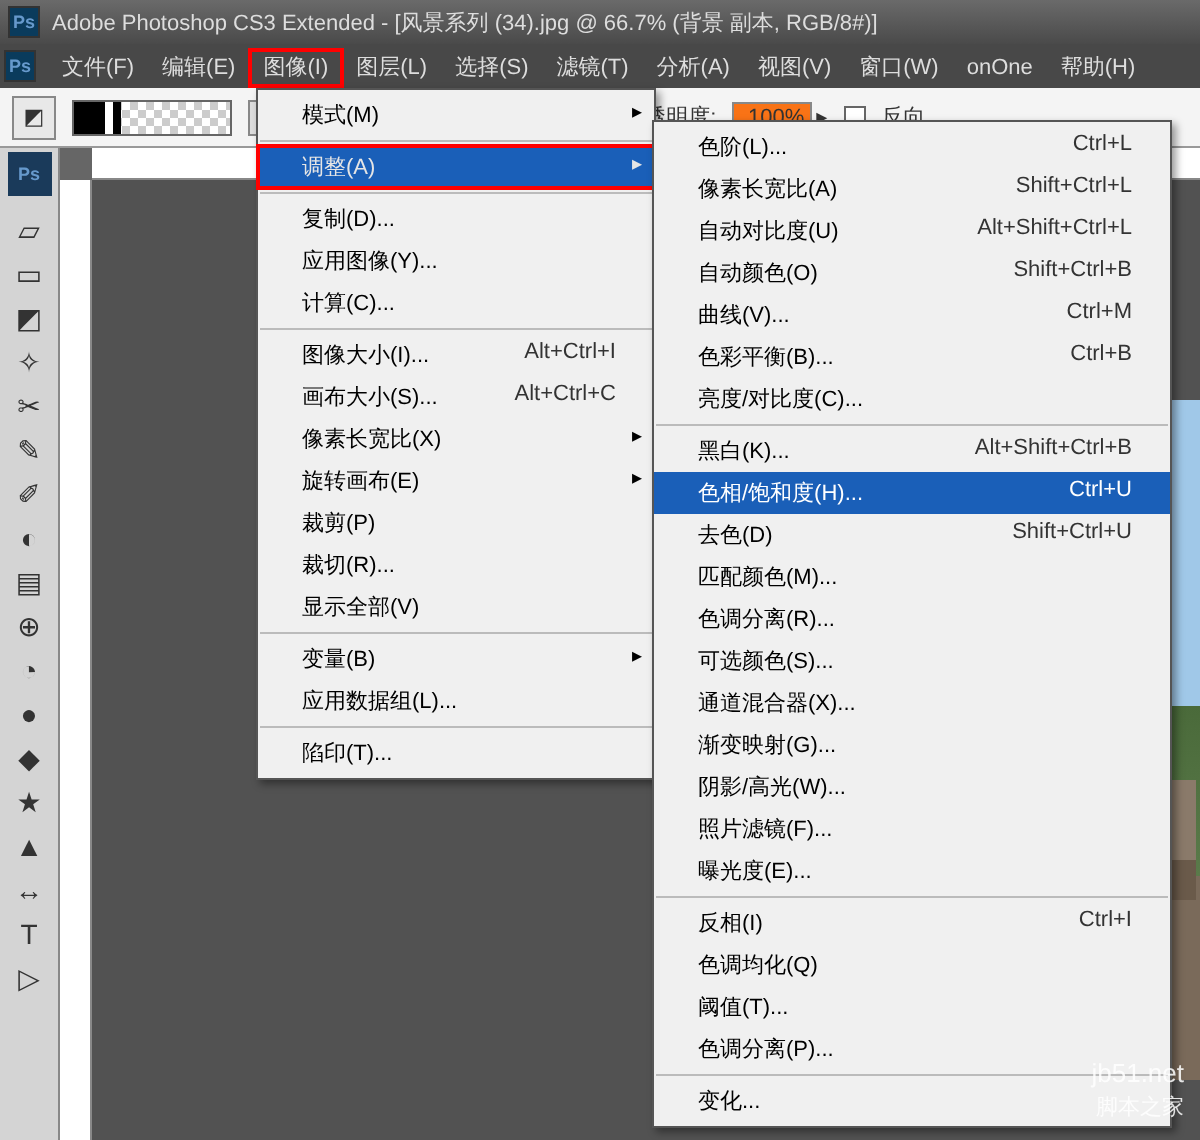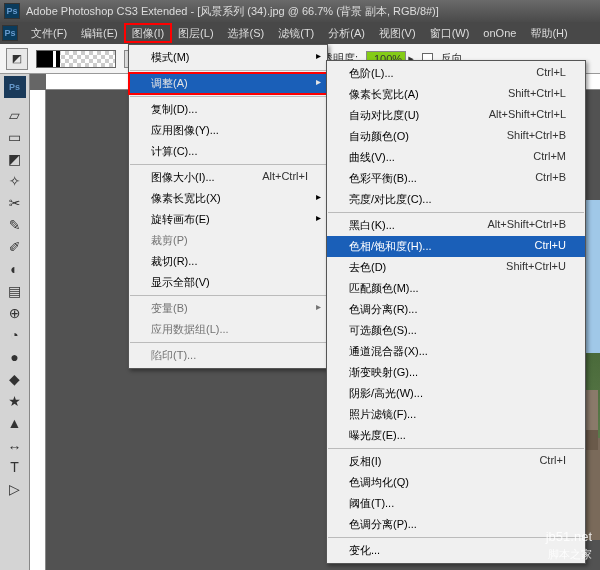--- a/index.html
+++ b/index.html
@@ -10,37 +10,37 @@
 .menu-item{padding:3px 7px;cursor:default}
 .menu-item.hi{outline:2px solid red;outline-offset:-1px}
 .optbar{height:30px;background:#f4f4f4;border-bottom:1px solid #999;display:flex;align-items:center;padding:0 6px;gap:8px;color:#333}
 .sel-ico{width:22px;height:22px;background:#e8e8e8;border:1px solid #888;display:flex;align-items:center;justify-content:center}
 .grad{width:80px;height:18px;background:linear-gradient(90deg,#000 20%,#fff 20%,#fff 25%,#000 25%,#000 30%,transparent 30%),repeating-conic-gradient(#ccc 0 25%,#fff 0 50%) 0 0/8px 8px;border:1px solid #666}
 .btns{display:flex;gap:1px}
 .btns span{width:18px;height:18px;background:#ddd;border:1px solid #888}
 .ddl{padding:1px 16px 1px 4px;background:#fff;border:1px solid #888;position:relative;font-size:11px}
 .ddl:after{content:"▾";position:absolute;right:2px;top:0;color:#555}
 .pct{display:inline-flex;align-items:center;gap:2px}
-.pct-box{width:40px;background:#84cc16;border:1px solid #888;padding:1px 3px;text-align:right}
+.pct-box{width:40px;background:#f97316;border:1px solid #888;padding:1px 3px;text-align:right}
 .cb{width:11px;height:11px;background:#fff;border:1px solid #666;display:inline-block;vertical-align:middle}
 .sidebar{position:absolute;left:0;top:74px;width:30px;bottom:0;background:#d4d4d4;border-right:1px solid #888;display:flex;flex-direction:column;align-items:center;padding-top:2px;gap:2px}
 .sidebar .ps-vert{width:22px;height:22px;background:#1a3a5a;color:#69c;font-weight:bold;font-size:9px;display:flex;align-items:center;justify-content:center;margin-bottom:4px}
 .tool{width:24px;height:22px;background:#d4d4d4;display:flex;align-items:center;justify-content:center;color:#333;font-size:14px;border:1px solid transparent}
 .canvas{position:absolute;left:30px;top:74px;right:0;bottom:0;background:#666}
 .ruler-h{position:absolute;left:16px;top:0;right:0;height:16px;background:#fff;border-bottom:1px solid #888;font-size:8px;color:#666}
 .ruler-v{position:absolute;left:0;top:16px;width:16px;bottom:0;background:#fff;border-right:1px solid #888}
 .img-area{position:absolute;left:16px;top:16px;right:0;bottom:0;background:#525252}
 .photo{position:absolute;right:0;top:110px;width:65px;height:340px;background:linear-gradient(180deg,#a0c8e8 0%,#a0c8e8 45%,#4a6a3a 45%,#5a7a4a 70%,#7a6a5a 70%)}
 .castle{position:absolute;right:2px;bottom:90px;width:40px;height:60px;background:#8a7a6a;box-shadow:inset 0 -20px 0 #6a5a4a}
 .menu1{position:absolute;left:128px;top:44px;width:200px;background:#f0f0f0;border:1px solid #555;box-shadow:2px 2px 4px rgba(0,0,0,.4);padding:2px 0}
 .menu2{position:absolute;left:326px;top:60px;width:260px;background:#f0f0f0;border:1px solid #555;box-shadow:2px 2px 4px rgba(0,0,0,.4);padding:2px 0}
 .mi{display:flex;justify-content:space-between;padding:3px 19px 3px 22px;color:#000;position:relative;font-size:12px}
 .mi .sc{color:#333;font-size:11px}
 .mi.sub:after{content:"▸";position:absolute;right:6px;top:3px;font-size:10px}
-.mi.dis{color:#737373}
+.mi.dis{color:#000000}
 .mi.sel{background:#1a5fb8;color:#fff}
 .mi.sel .sc{color:#fff}
 .mi.hi{outline:2px solid red;outline-offset:-1px;background:#1a5fb8;color:#e5e5e5}
 .sep{height:1px;background:#bbb;margin:2px 1px}
 .watermark{position:absolute;right:8px;bottom:8px;color:rgba(255,255,255,.85);font-size:16px;text-align:right;font-family:Arial}
 .watermark .url{font-size:13px;display:block}
 </style>
 </head>
 <body>
 
@@ -125,20 +125,24 @@
       <span>应用图像(Y)...</span>
     </div>
     <div class="mi">
       <span>计算(C)...</span>
     </div>
     <div class="sep"></div>
     <div class="mi">
       <span>图像大小(I)...</span>
       <span class="sc">Alt+Ctrl+I</span>
     </div>
+    <div class="mi">
+      <span>画布大小(S)...</span>
+      <span class="sc">Alt+Ctrl+C</span>
+    </div>
     <div class="mi sub">
       <span>像素长宽比(X)</span>
     </div>
     <div class="mi sub">
       <span>旋转画布(E)</span>
     </div>
     <div class="mi dis">
       <span>裁剪(P)</span>
     </div>
     <div class="mi">

